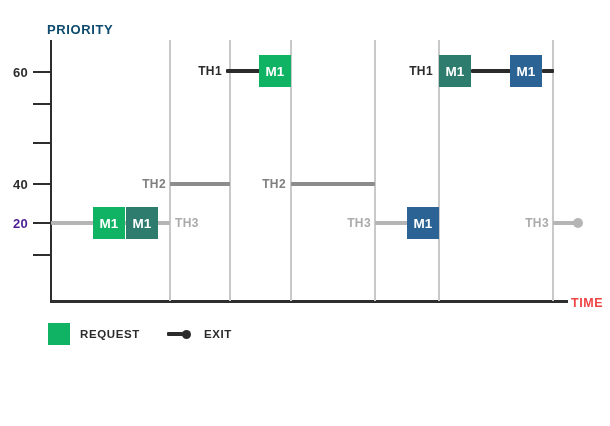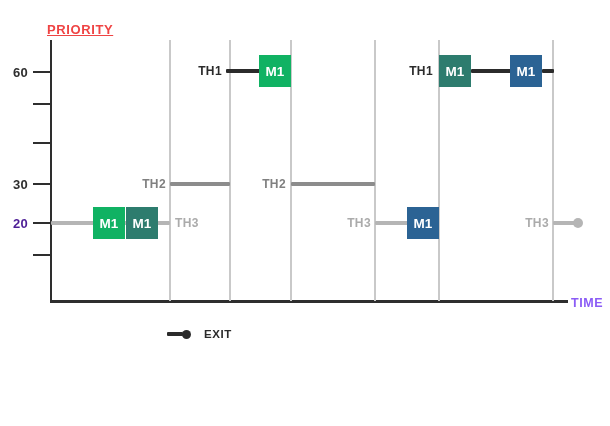--- a/index.html
+++ b/index.html
@@ -25,38 +25,38 @@
   .legend-label{margin-left:10px;font-size:11.5px;font-weight:700;color:#2b2b2b;letter-spacing:0.6px;}
   #legend-exit{position:absolute;left:167px;top:324px;height:20px;display:flex;align-items:center;}
   .exit-line{width:16px;height:4px;border-radius:1px;}
   .exit-dot{width:9px;height:9px;border-radius:50%;margin-left:-1px;}
   .exit-label{margin-left:13px;font-size:11.5px;font-weight:700;letter-spacing:0.6px;color:#2b2b2b;text-align:center;}
 </style>
 </head>
 <body>
 
 <div class="canvas">
-  <div class="axis-title" id="y-title" style="color: #ef4444; text-decoration: underline;">PRIORITY</div>
+  <div class="axis-title" id="y-title" style="color: #0c4a6e;">PRIORITY</div>
   <div class="axis-line" id="y-axis" style="background: rgb(46, 46, 46);"></div>
   <div class="axis-line" id="x-axis" style="background: rgb(46, 46, 46);"></div>
-  <div class="axis-title" id="x-title" style="color: #8b5cf6;">TIME</div>
+  <div class="axis-title" id="x-title" style="color: #ef4444;">TIME</div>
 
   <div id="plot-layer">
       <div class="divider" style="left: 169px; background: rgb(201, 201, 201);"></div>
       <div class="divider" style="left: 229px; background: rgb(201, 201, 201);"></div>
       <div class="divider" style="left: 290px; background: rgb(201, 201, 201);"></div>
       <div class="divider" style="left: 374px; background: rgb(201, 201, 201);"></div>
       <div class="divider" style="left: 438px; background: rgb(201, 201, 201);"></div>
       <div class="divider" style="left: 552px; background: rgb(201, 201, 201);"></div>
       <div class="tick" style="top: 71px; background: rgb(46, 46, 46);"></div>
       <div class="tick-label" style="top: 72px; color: rgb(46, 46, 46);">60</div>
       <div class="tick" style="top: 103px; background: rgb(46, 46, 46);"></div>
       <div class="tick" style="top: 142px; background: rgb(46, 46, 46);"></div>
       <div class="tick" style="top: 183px; background: rgb(46, 46, 46);"></div>
-      <div class="tick-label" style="top: 184px; color: rgb(46, 46, 46);">30</div>
+      <div class="tick-label" style="top: 184px; color: rgb(46, 46, 46);">40</div>
       <div class="tick" style="top: 222px; background: rgb(46, 46, 46);"></div>
       <div class="tick-label" style="top: 223px; color: #4c1d95;">20</div>
       <div class="tick" style="top: 254px; background: rgb(46, 46, 46);"></div>
       <div class="tl-line" style="left: 51px; top: 223px; width: 119px; background: rgb(181, 181, 181);"></div>
       <div class="mbox" style="left: 93px; top: 223px; background: rgb(16, 178, 99);">M1</div>
       <div class="mbox" style="left: 126px; top: 223px; background: rgb(45, 124, 110);">M1</div>
       <div class="tl-label" style="top: 184px; color: rgb(128, 128, 128); right: 444px;">TH2</div>
       <div class="tl-line" style="left: 170px; top: 184px; width: 60px; background: rgb(140, 140, 140);"></div>
       <div class="tl-label" style="top: 223px; color: rgb(171, 171, 171); left: 175px;">TH3</div>
       <div class="tl-label" style="top: 71px; color: rgb(43, 43, 43); right: 388px;">TH1</div>
@@ -71,20 +71,24 @@
       <div class="mbox" style="left: 439px; top: 71px; background: rgb(45, 124, 110);">M1</div>
       <div class="tl-line" style="left: 471px; top: 71px; width: 41px; background: rgb(43, 43, 43);"></div>
       <div class="mbox" style="left: 510px; top: 71px; background: rgb(43, 99, 148);">M1</div>
       <div class="tl-line" style="left: 542px; top: 71px; width: 12px; background: rgb(43, 43, 43);"></div>
       <div class="tl-label" style="top: 223px; color: rgb(171, 171, 171); right: 61px;">TH3</div>
       <div class="tl-line" style="left: 553px; top: 223px; width: 23px; background: rgb(181, 181, 181);"></div>
       <div class="dot" style="left: 578px; top: 223px; background: rgb(181, 181, 181);"></div>
     </div>
 
   <div id="legend">
+      <div class="legend-row">
+        <span class="legend-swatch" style="background: rgb(16, 178, 99);"></span>
+        <span class="legend-label">REQUEST</span>
+      </div>
     </div>
 
   <div id="legend-exit">
     <span class="exit-line" style="background: rgb(43, 43, 43);"></span>
     <span class="exit-dot" style="background: rgb(43, 43, 43);"></span>
     <span class="exit-label" style="color: rgb(43, 43, 43);">EXIT</span>
   </div>
 </div>
 
 </body></html>

